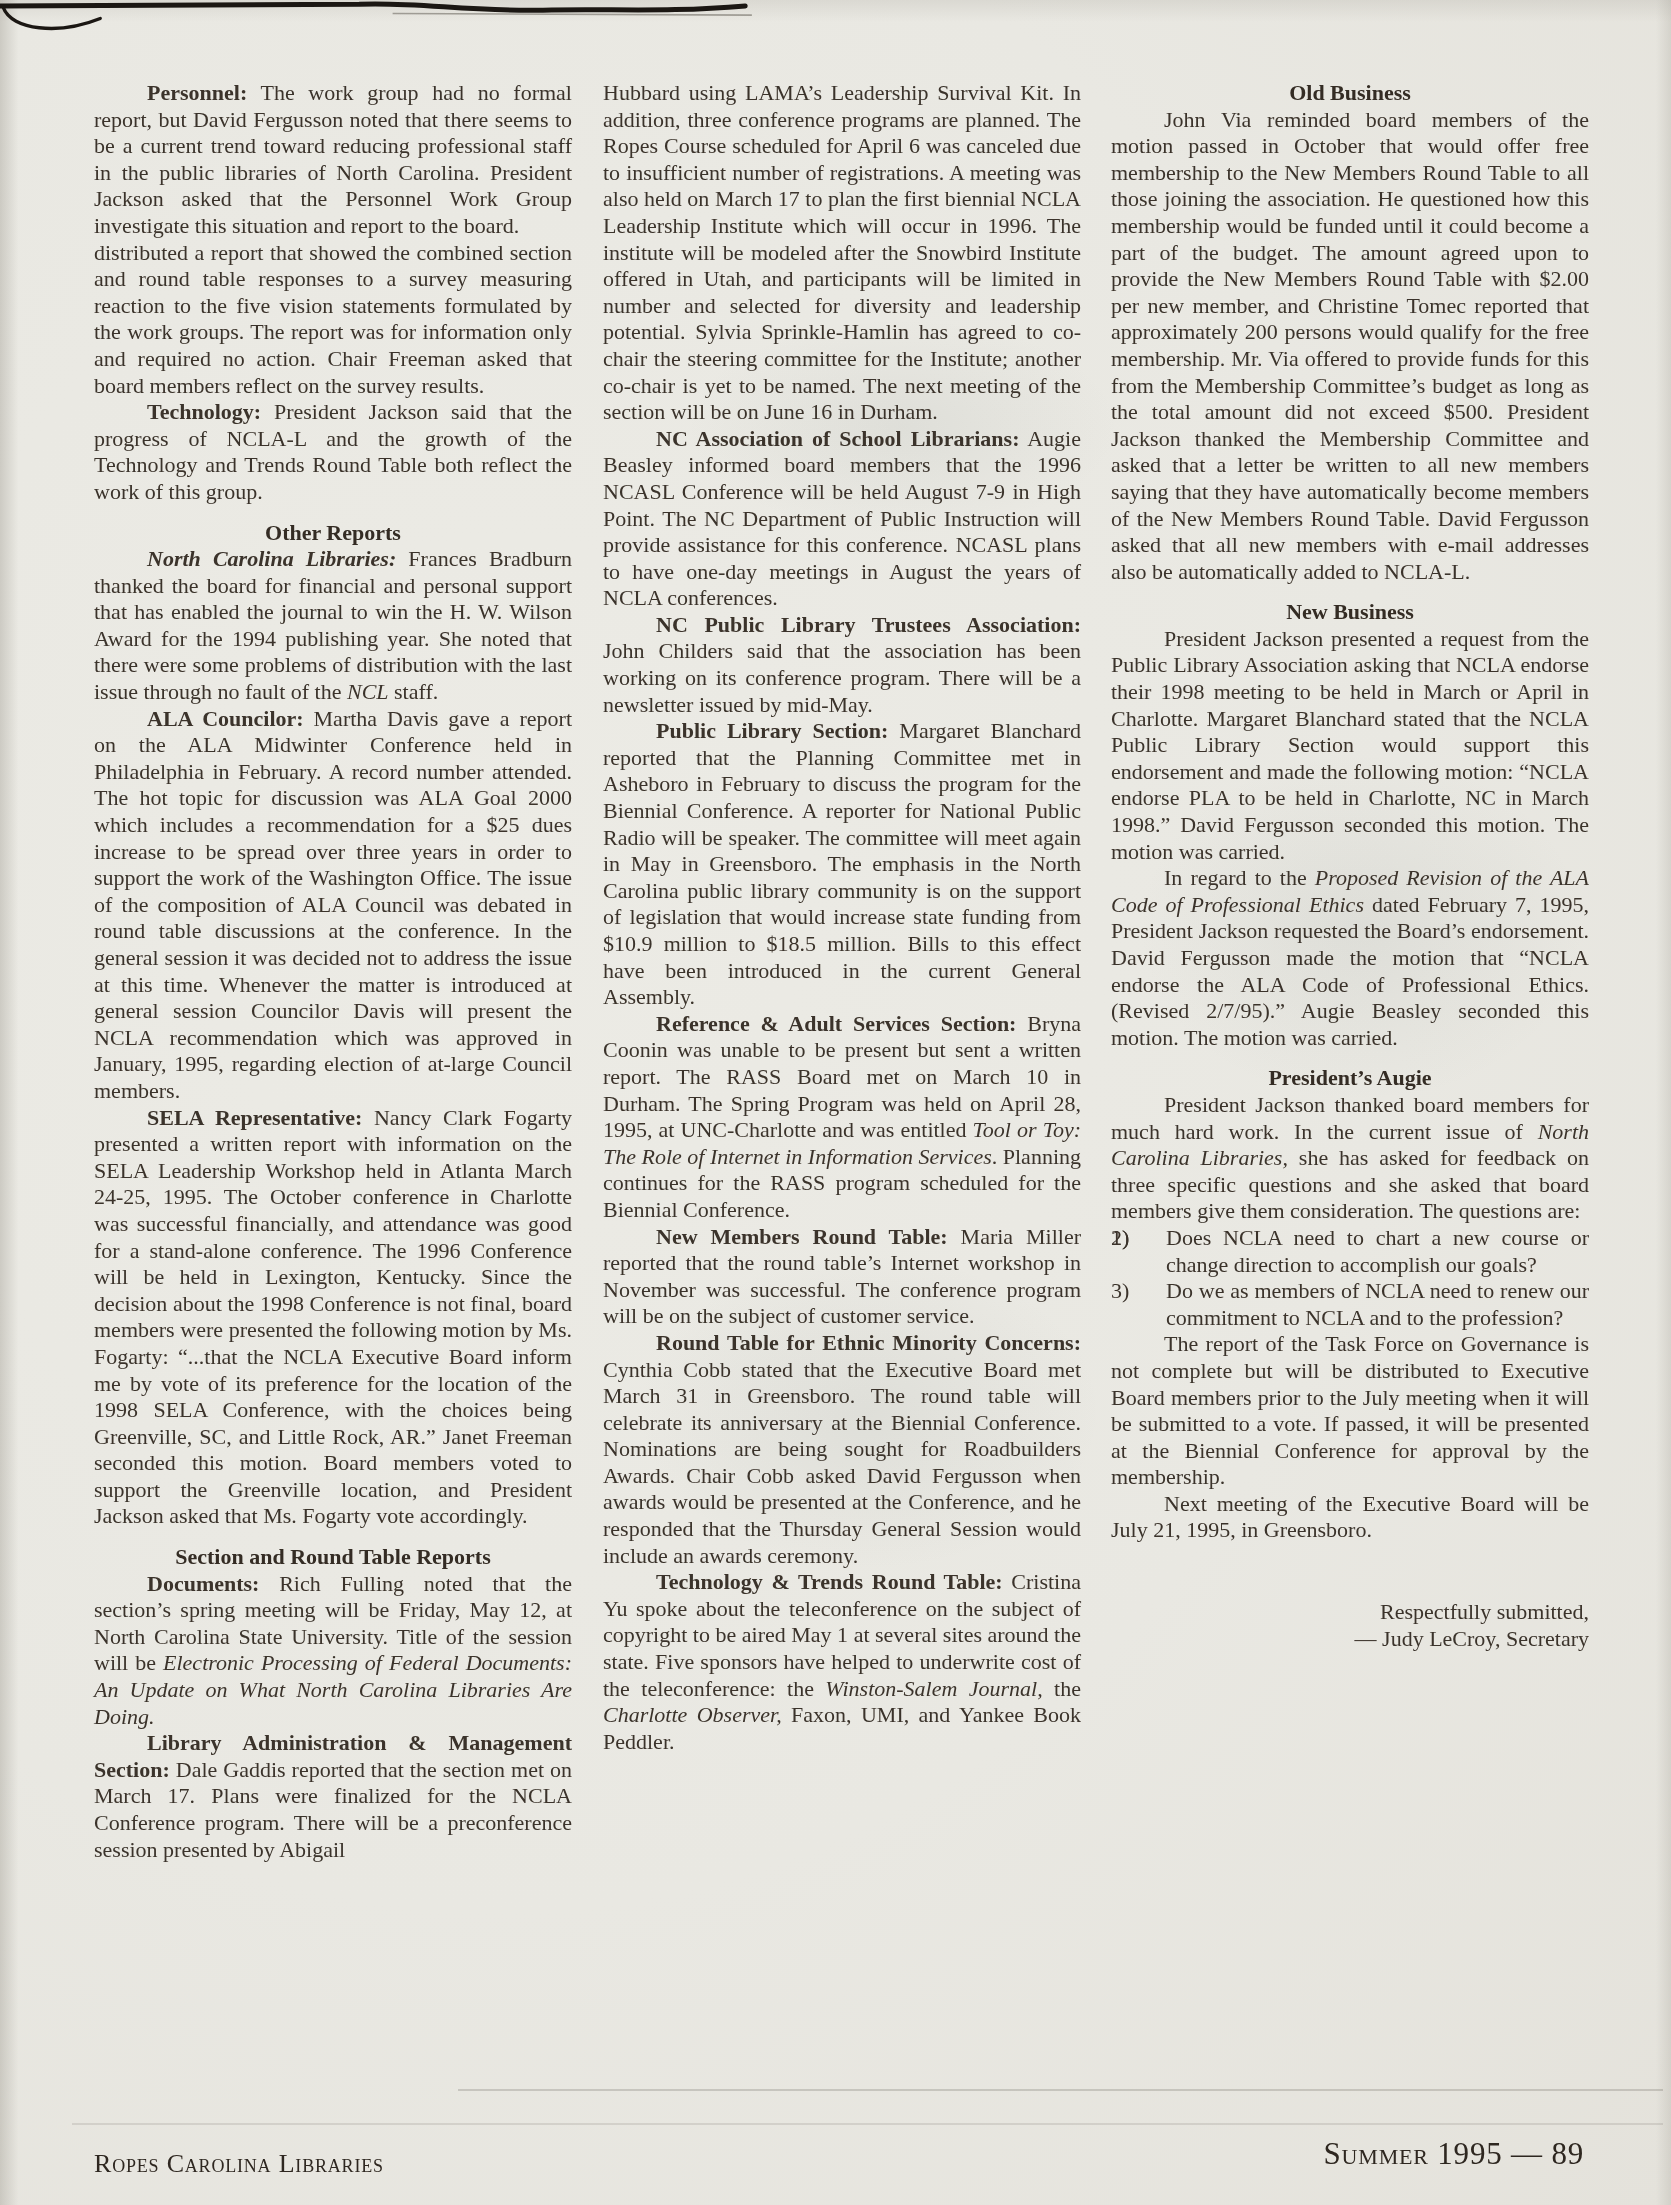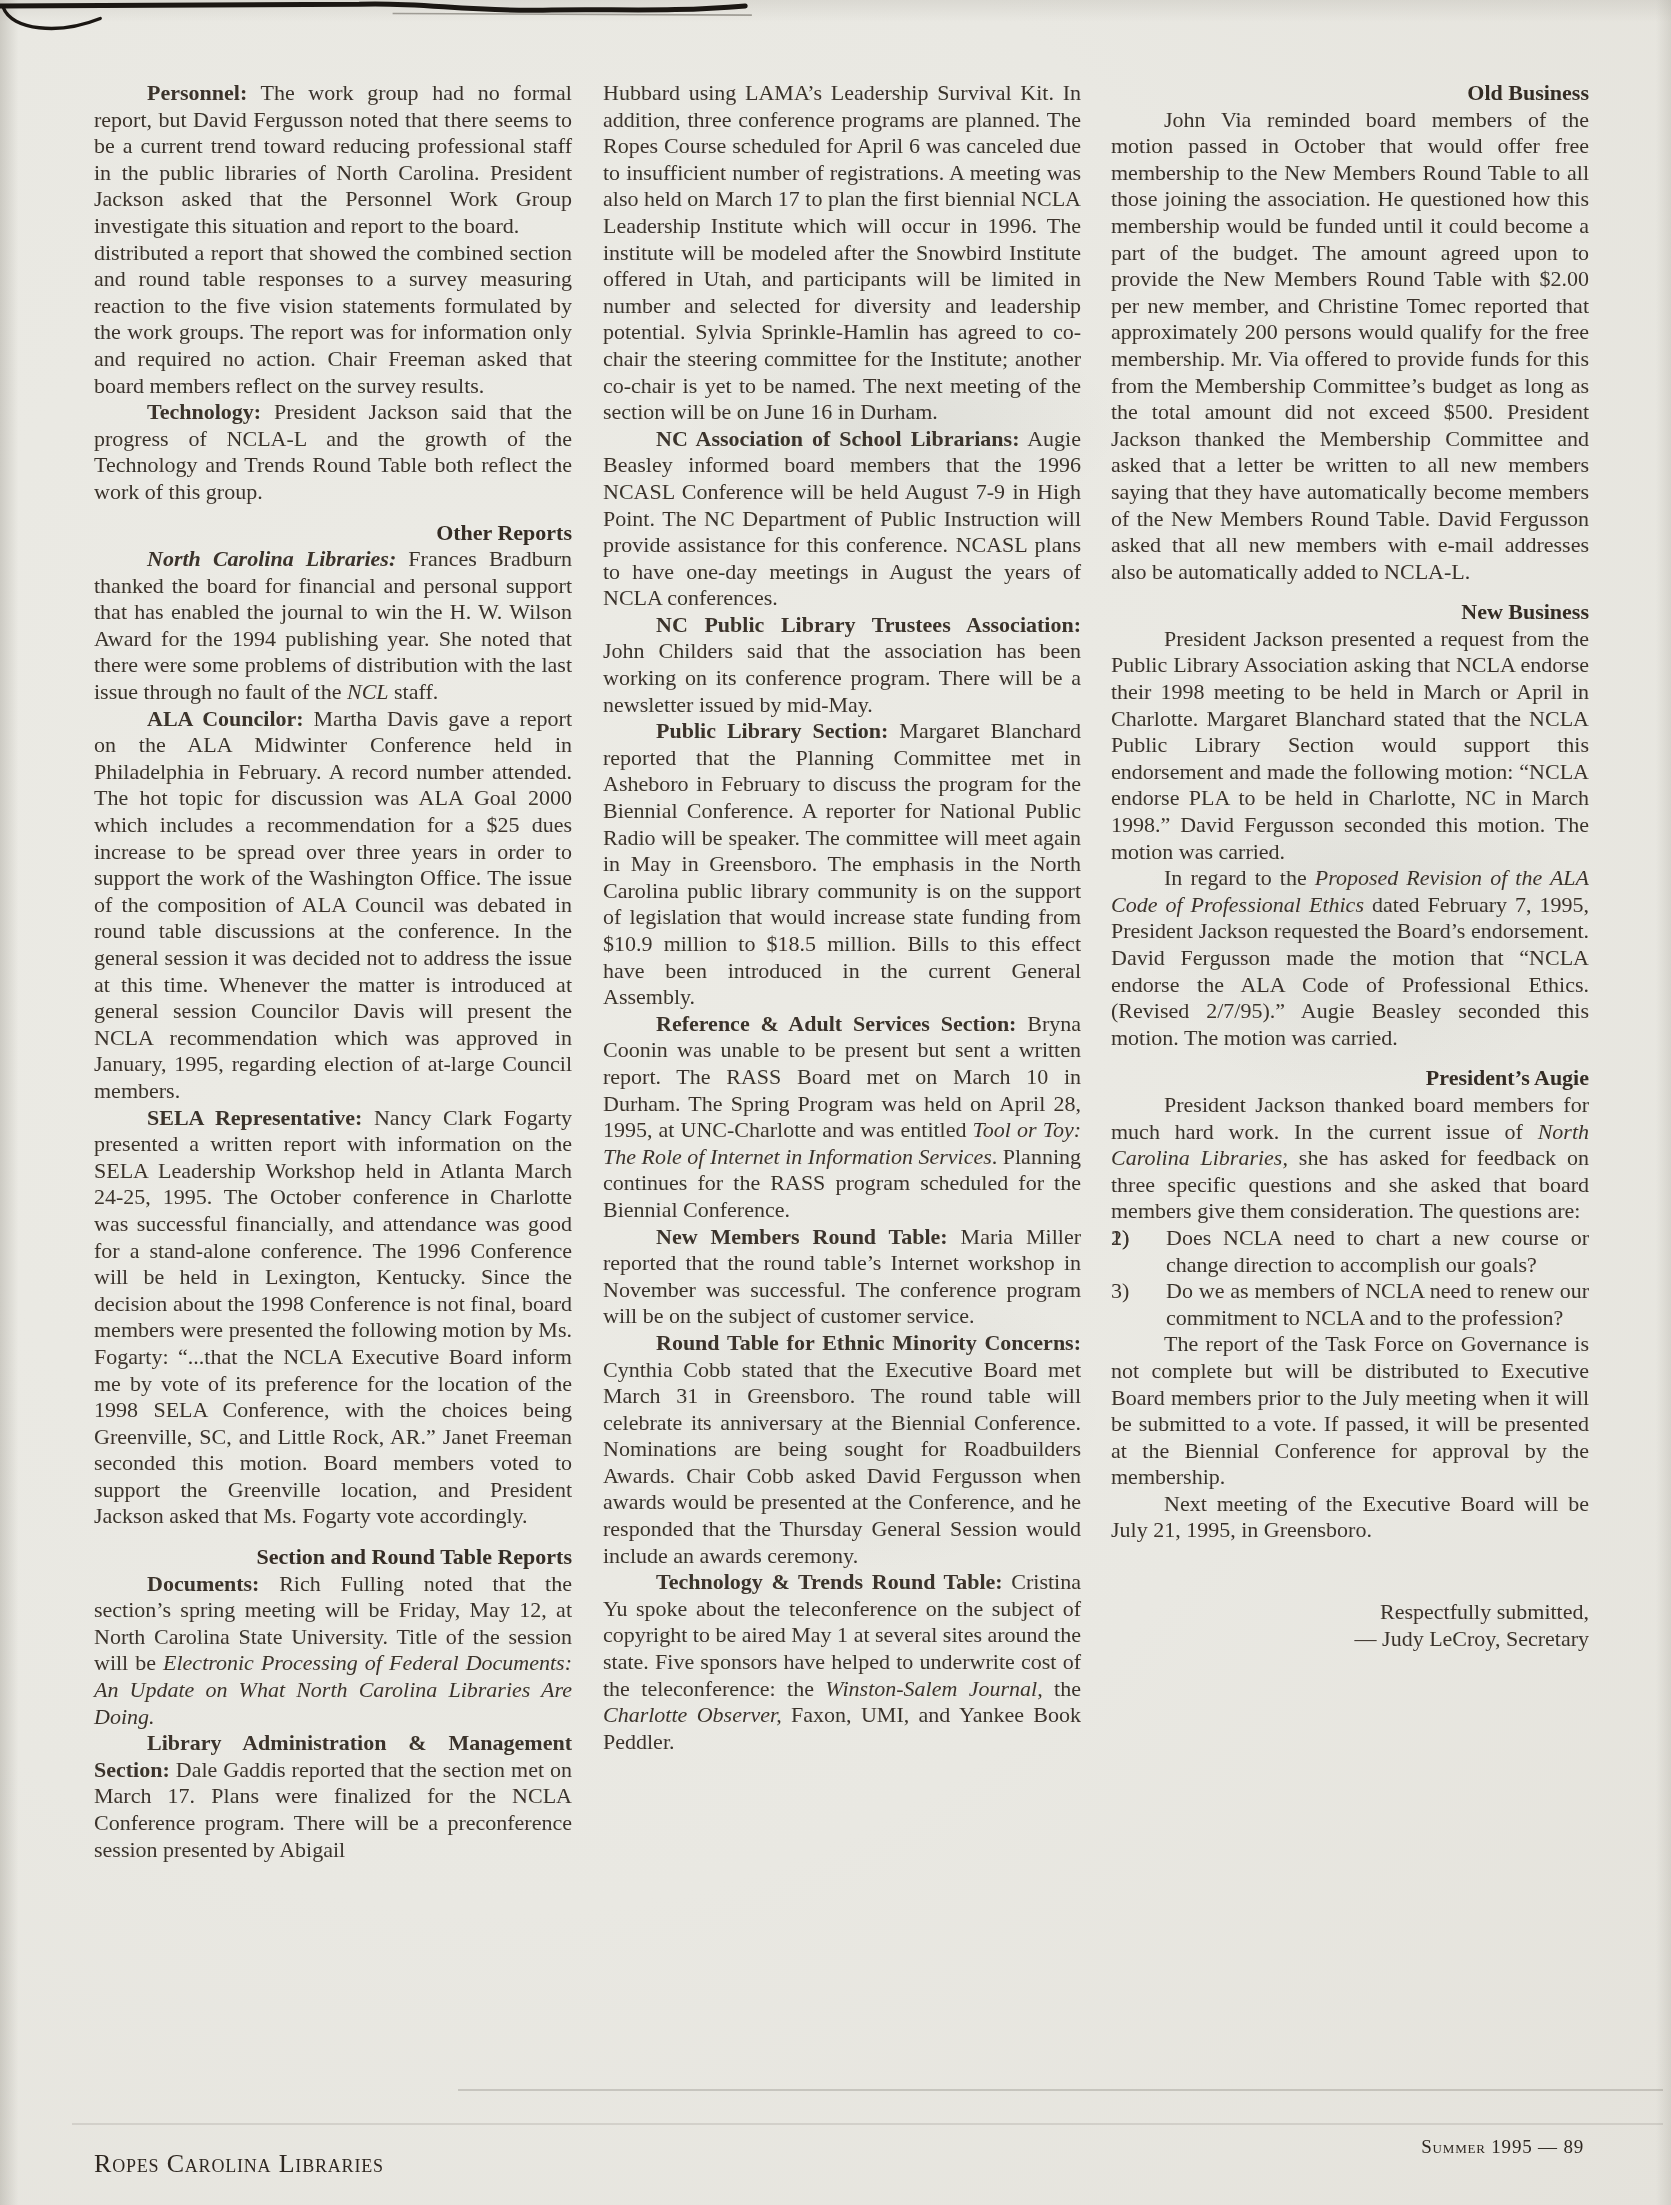--- a/index.html
+++ b/index.html
@@ -12,31 +12,31 @@
           linear-gradient(270deg, rgba(150,146,136,.22) 0px, rgba(150,146,136,0) 15px),
           linear-gradient(180deg, rgba(150,146,136,.18) 0px, rgba(150,146,136,0) 22px),
           radial-gradient(ellipse at 30% 40%, #ecebe5 0%, #e9e8e2 55%, #e4e2db 100%);
         color:#3b332b;}
   .col{position:absolute;top:80px;width:478px;font-size:22px;line-height:26.6px;}
   .col-left{left:94px;}
   .col-mid{left:603px;}
   .col-right{left:1111px;}
   .para{margin:0;text-align:justify;text-indent:53px;}
   .para.pni{text-indent:0;}
-  .para.h{text-indent:0;text-align:right;font-weight:700;color:#342c24;}
+  .para.h{text-indent:0;text-align:center;font-weight:700;color:#342c24;}
   .para.mt{margin-top:14px;}
   .para.list{text-indent:0;padding-left:55px;position:relative;}
   .para.list .marker{position:absolute;left:0;top:0;}
   .para.sig{text-indent:0;text-align:right;}
   .para.sig.mt{margin-top:55px;}
   .b{font-weight:700;}
   .i{font-style:italic;}
   .footer-left{position:absolute;left:94px;top:2149px;font-size:26px;
                font-variant:small-caps;letter-spacing:0.8px;color:#2e2720;}
-  .footer-right{position:absolute;right:87px;top:2136px;font-size:19px;
+  .footer-right{position:absolute;right:87px;top:2136px;font-size:31px;
                 font-variant:small-caps;letter-spacing:0.8px;color:#2e2720;}
   .rule-a{position:absolute;left:458px;right:8.4px;top:2089px;height:1.7px;
           background:rgba(70,64,54,.20);}
   .rule-b{position:absolute;left:72px;right:8.4px;top:2123px;height:1.7px;
           background:rgba(70,64,54,.13);}
   .artifact{position:absolute;left:0;top:0;}
   .ghost{position:absolute;pointer-events:none;
          background:radial-gradient(ellipse, rgba(120,130,125,.10) 0%, rgba(120,130,125,0) 70%);}
 </style>
 </head>

